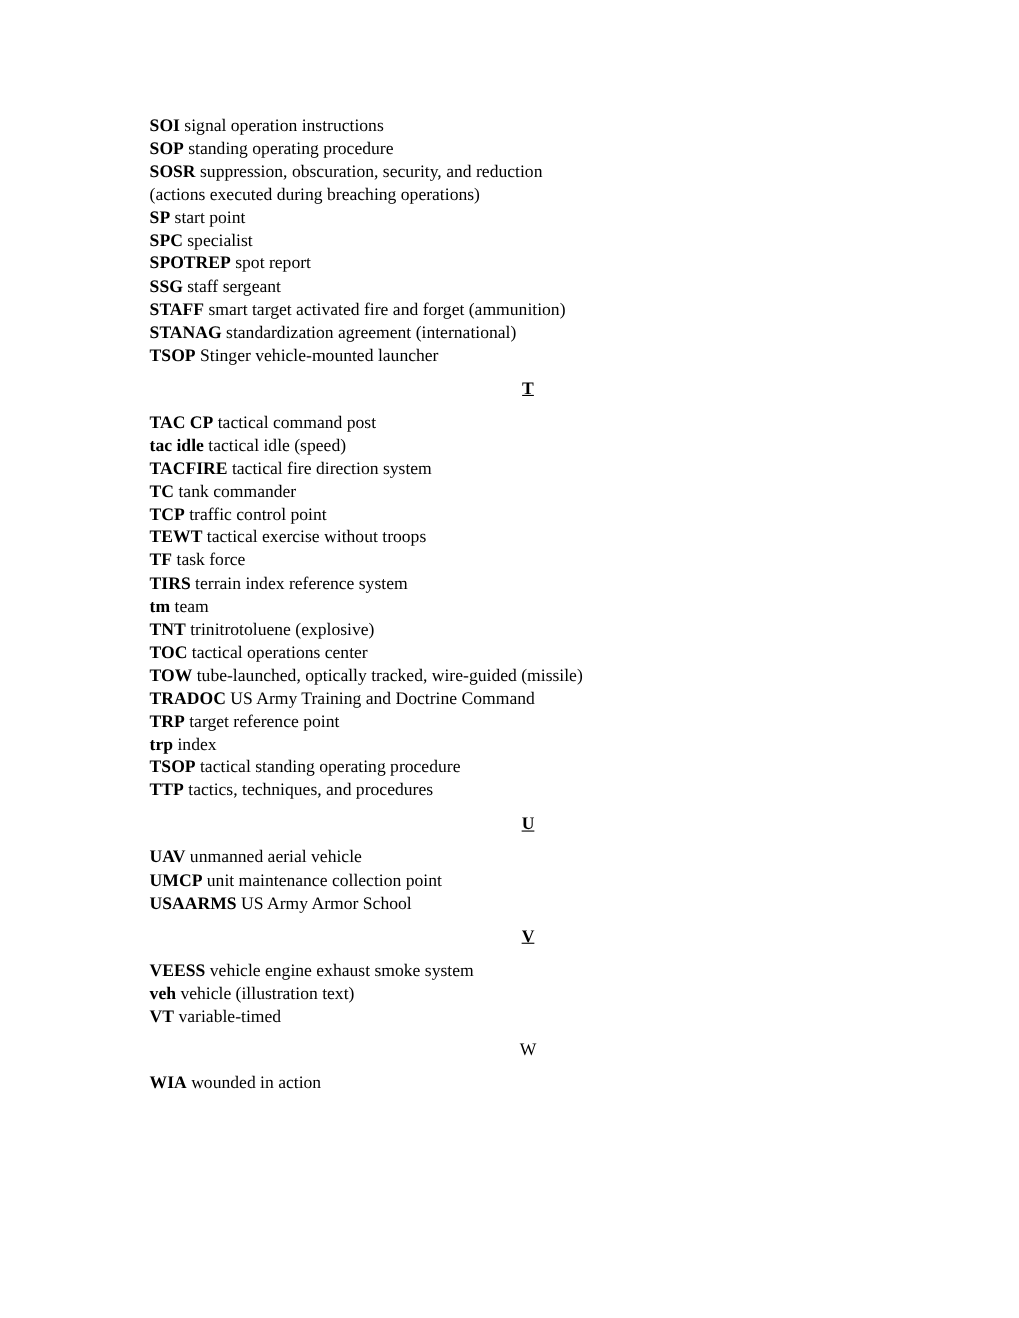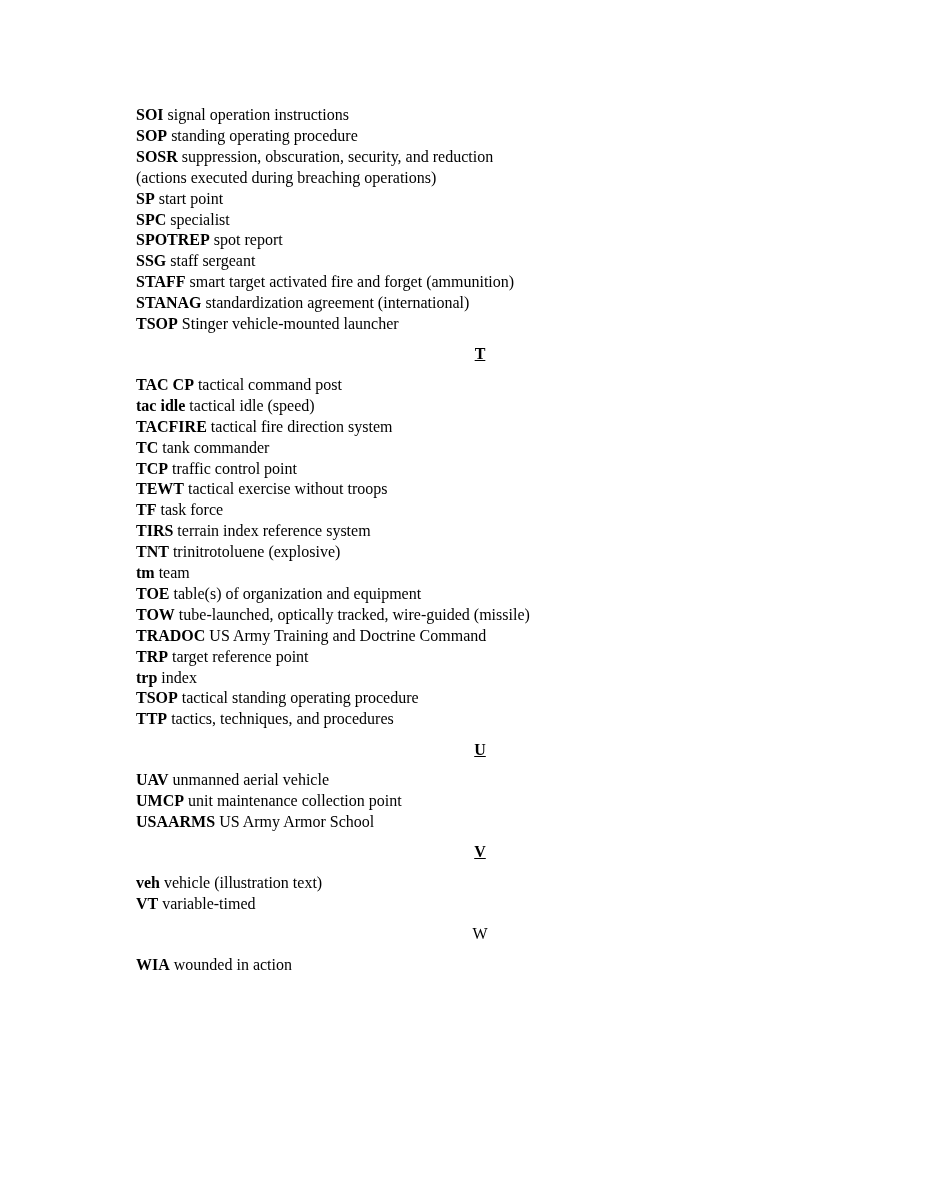--- a/index.html
+++ b/index.html
@@ -59,31 +59,32 @@
     <div class="entry"><span class="term">TSOP</span> <span>Stinger vehicle-mounted launcher</span></div>
     <div class="section-header"><span class="hdr-label">T</span></div>
     <div class="entry"><span class="term">TAC CP</span> <span>tactical command post</span></div>
     <div class="entry"><span class="term">tac idle</span> <span>tactical idle (speed)</span></div>
     <div class="entry"><span class="term">TACFIRE</span> <span>tactical fire direction system</span></div>
     <div class="entry"><span class="term">TC</span> <span>tank commander</span></div>
     <div class="entry"><span class="term">TCP</span> <span>traffic control point</span></div>
     <div class="entry"><span class="term">TEWT</span> <span>tactical exercise without troops</span></div>
     <div class="entry"><span class="term">TF</span> <span>task force</span></div>
     <div class="entry"><span class="term">TIRS</span> <span>terrain index reference system</span></div>
+    <div class="entry"><span class="term">tm</span> <span>team</span></div>
     <div class="entry"><span class="term">TNT</span> <span>trinitrotoluene (explosive)</span></div>
-    <div class="entry"><span class="term">tm</span> <span>team</span></div>
-    <div class="entry"><span class="term">TOE</span> <span>table(s) of organization and equipment</span></div>
+    <div class="entry"><span class="term">TOC</span> <span>tactical operations center</span></div>
     <div class="entry"><span class="term">TOW</span> <span>tube-launched, optically tracked, wire-guided (missile)</span></div>
     <div class="entry"><span class="term">TRADOC</span> <span>US Army Training and Doctrine Command</span></div>
     <div class="entry"><span class="term">TRP</span> <span>target reference point</span></div>
     <div class="entry"><span class="term">trp</span> <span>index</span></div>
     <div class="entry"><span class="term">TSOP</span> <span>tactical standing operating procedure</span></div>
     <div class="entry"><span class="term">TTP</span> <span>tactics, techniques, and procedures</span></div>
     <div class="section-header"><span class="hdr-label">U</span></div>
     <div class="entry"><span class="term">UAV</span> <span>unmanned aerial vehicle</span></div>
     <div class="entry"><span class="term">UMCP</span> <span>unit maintenance collection point</span></div>
     <div class="entry"><span class="term">USAARMS</span> <span>US Army Armor School</span></div>
     <div class="section-header"><span class="hdr-label">V</span></div>
+    <div class="entry"><span class="term">VEESS</span> <span>vehicle engine exhaust smoke system</span></div>
     <div class="entry"><span class="term">veh</span> <span>vehicle (illustration text)</span></div>
     <div class="entry"><span class="term">VT</span> <span>variable-timed</span></div>
     <div class="section-header plain"><span class="hdr-label">W</span></div>
     <div class="entry"><span class="term">WIA</span> <span>wounded in action</span></div>
   </div>
 
 </body></html>

